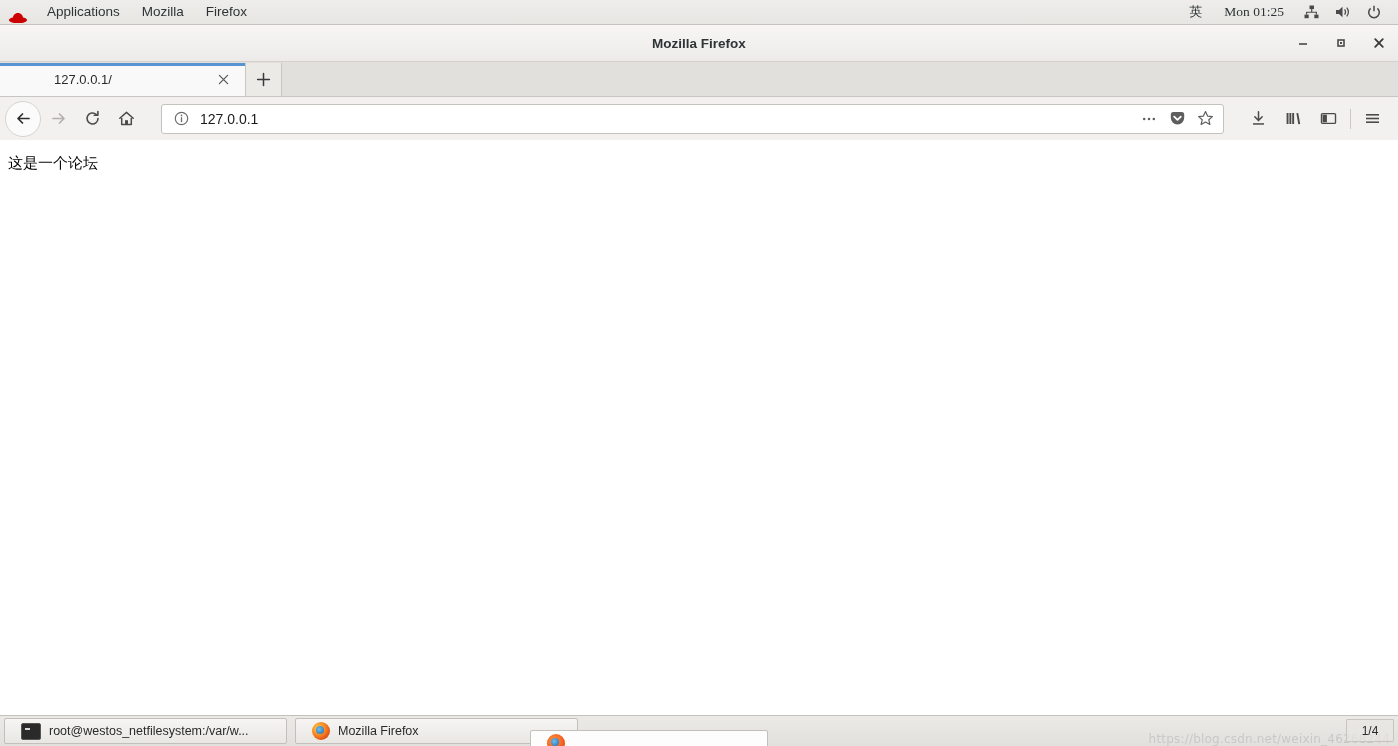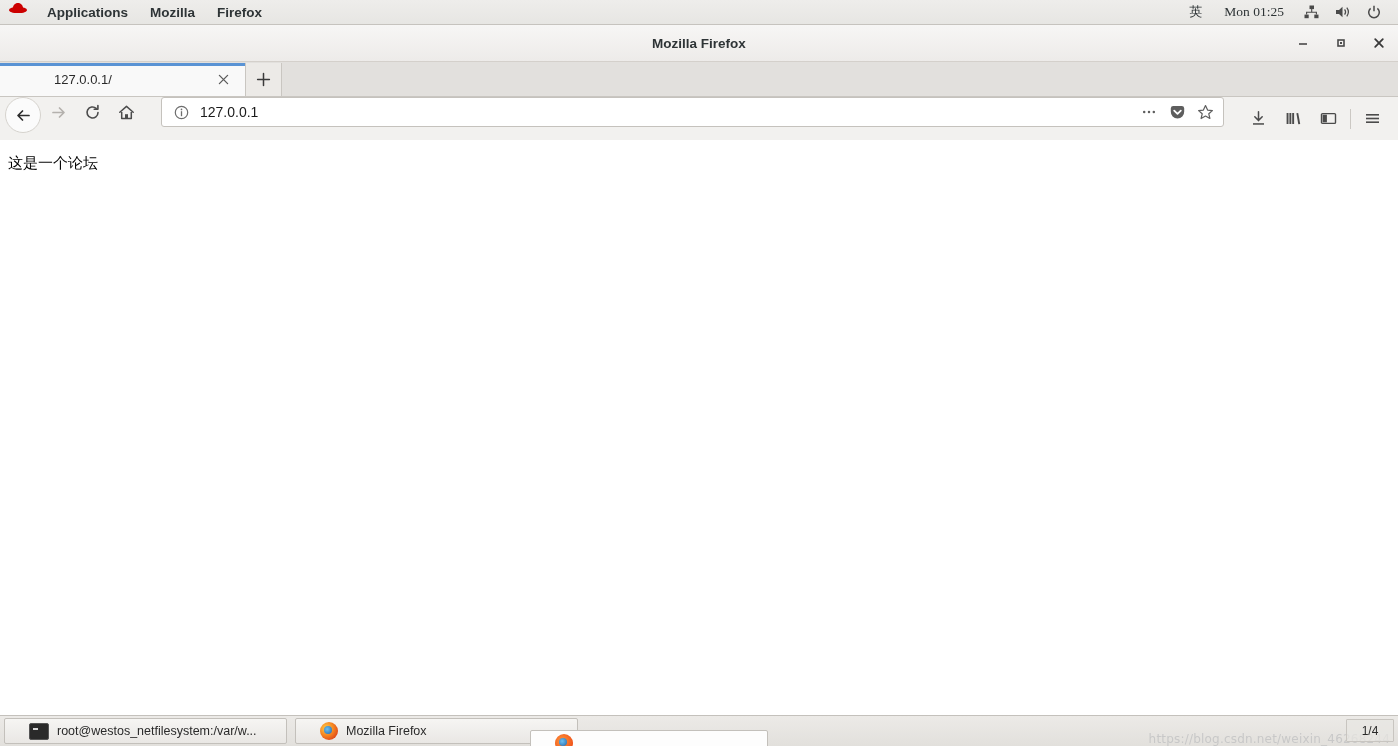--- a/index.html
+++ b/index.html
@@ -23,23 +23,22 @@
     width: 1398px;
     height: 25px;
     background: linear-gradient(to bottom, #eeedeb 0%, #e7e6e3 100%);
     border-bottom: 1px solid #c6c3be;
     display: flex;
     align-items: center;
     box-sizing: border-box;
   }
   .panel-left {
     display: flex;
-    align-items: flex-start;
+    align-items: flex-end;
     height: 100%;
-    font-weight: bold;
   }
   .redhat-logo {
     margin-left: 8px;
     margin-right: 8px;
     width: 20px; height: 14px;
     position: relative;
   }
   .panel-item {
     font-size: 13.5px;
     color: #2e3436;
@@ -148,21 +147,21 @@
     color: #3a3a3a;
     font-size: 19px;
     cursor: pointer;
   }
 
   
   .navbar {
     height: 44px;
     background: #f2f1ef;
     display: flex;
-    align-items: flex-start;
+    align-items: center;
     border-bottom: 1px solid #cdcac5;
     box-sizing: border-box;
   }
   .nav-btn {
     width: 34px; height: 30px;
     display: flex; align-items: center; justify-content: center;
     color: #4c4c4c;
     cursor: pointer;
     flex: none;
   }
@@ -252,21 +251,21 @@
     height: 31px;
     background: linear-gradient(to bottom, #eceae7 0%, #e2e0dc 100%);
     border-top: 1px solid #c4c1bc;
     display: flex;
     align-items: center;
     box-sizing: border-box;
   }
   .task-item {
     height: 26px;
     margin: 0 2px;
-    padding: 0 24px;
+    padding: 0 16px;
     background: linear-gradient(to bottom,#f6f5f3 0%, #e9e7e4 100%);
     border: 1px solid #c3c0bb;
     border-radius: 2px;
     display: flex;
     align-items: center;
     box-sizing: border-box;
     cursor: pointer;
     overflow: hidden;
   }
   .task-item.first { width: 283px; margin-left: 4px; }

